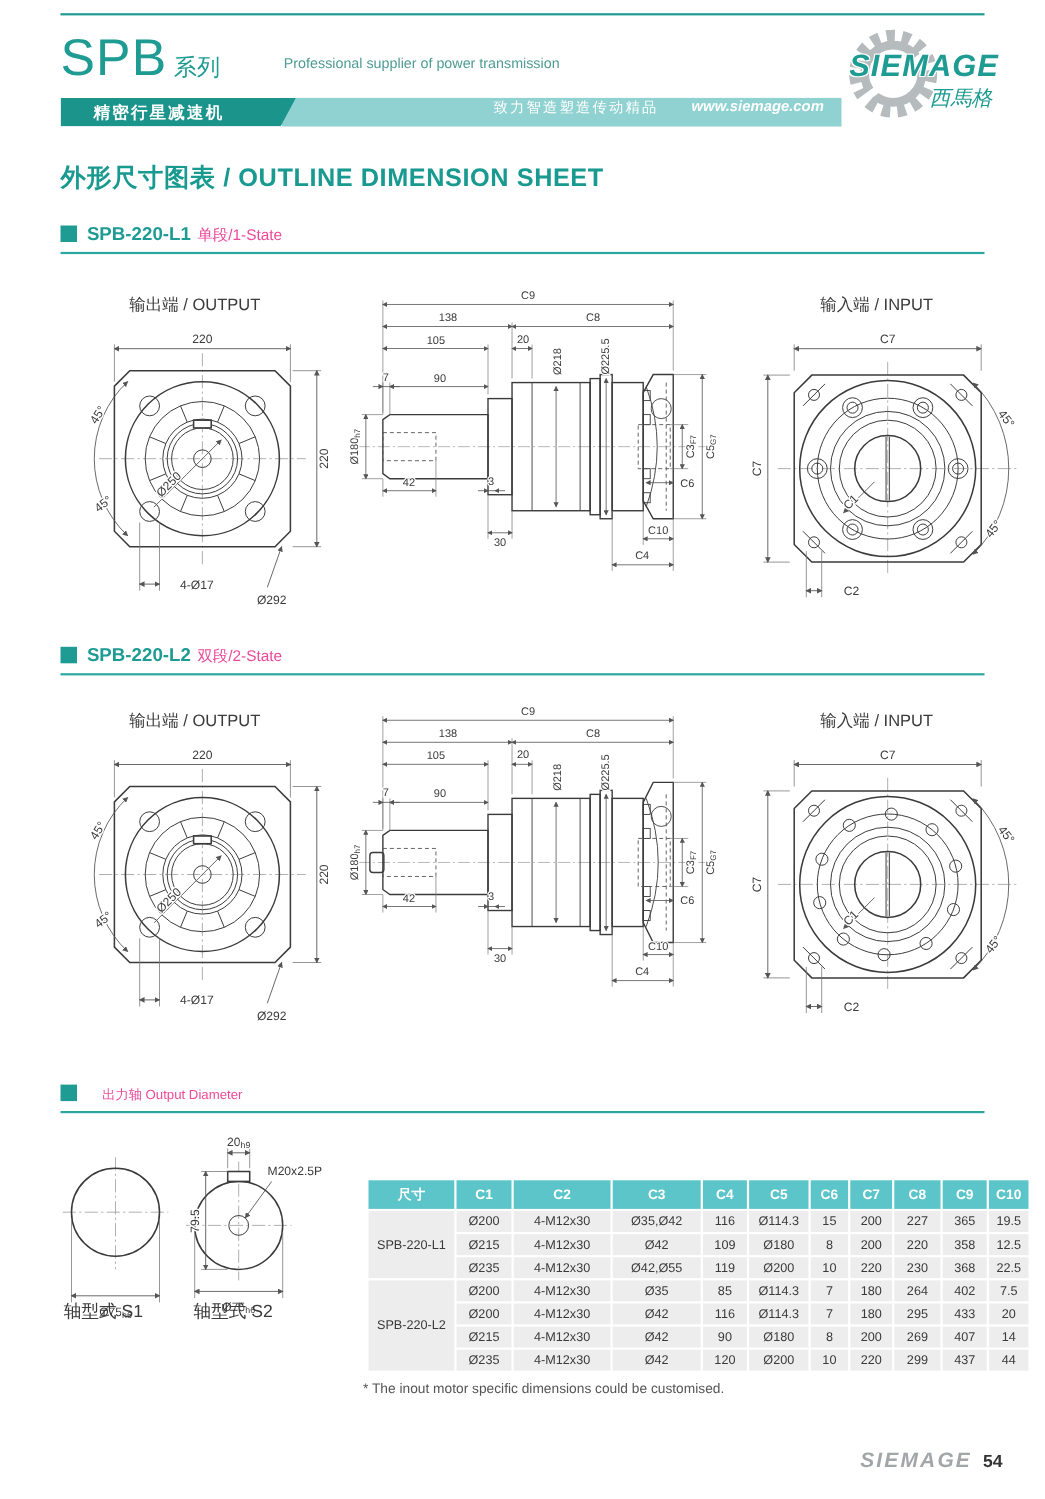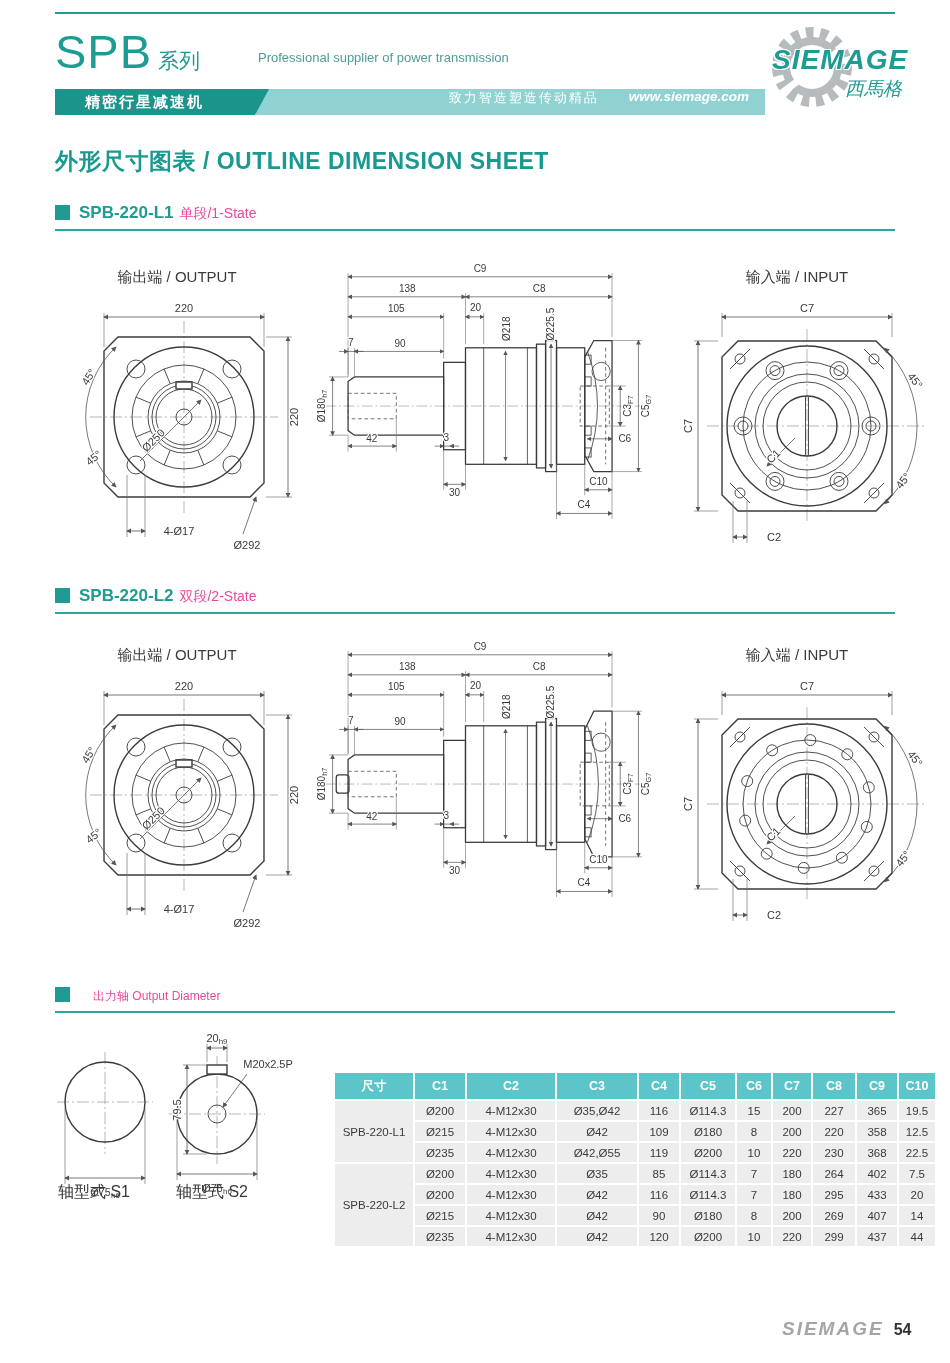--- a/index.html
+++ b/index.html
@@ -663,17 +663,18 @@
       <td>10</td>
       <td>220</td>
       <td>299</td>
       <td>437</td>
       <td>44</td>
     </tr>
   </tbody>
 </table>
 
 <div class="notes">
+  <div>* The inout motor  specific dimensions could be customised.</div>
 </div>
 
 <div class="footer">
   <span class="fb">SIEMAGE</span><span class="pg">54</span>
 </div>
 
 </body></html>

